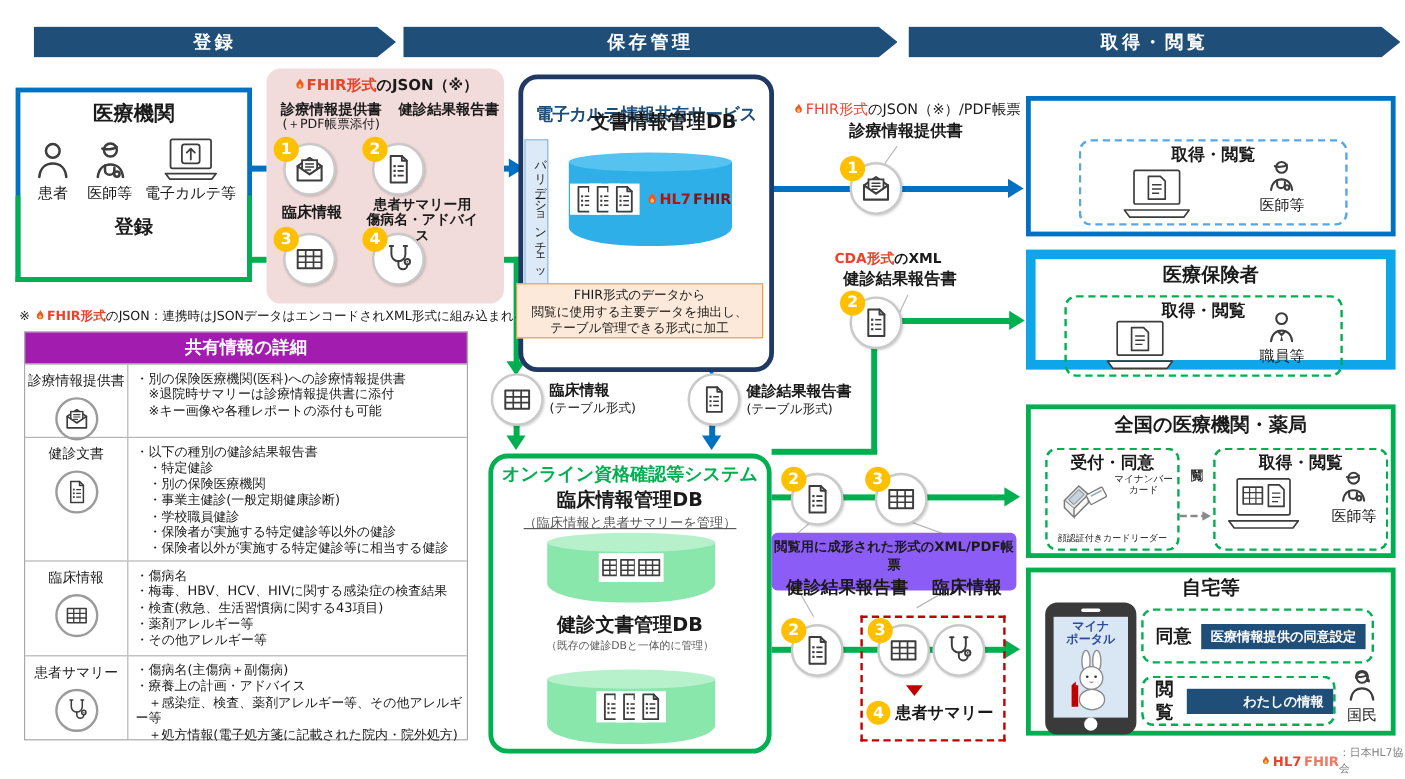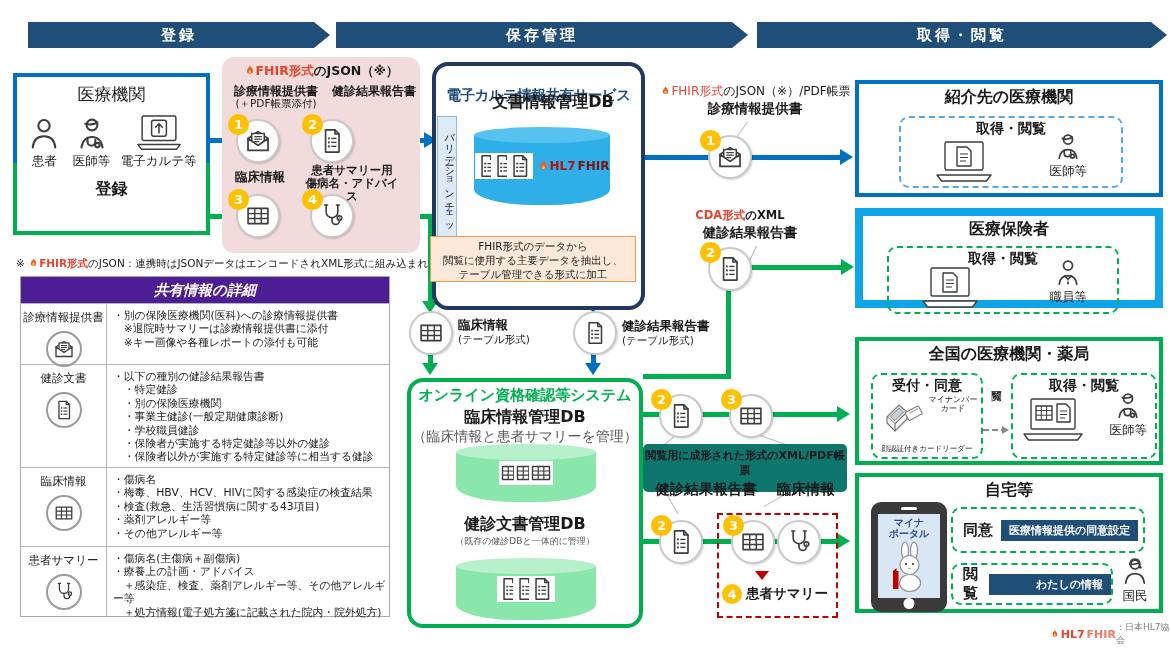--- a/index.html
+++ b/index.html
@@ -24,40 +24,40 @@
   .vtext{writing-mode:vertical-rl;}
   .cylb,.cylt{position:absolute;left:0;right:0;}
   .cyl{position:absolute;}
   .cyl .cylb{top:8px;bottom:0;border-radius:0 0 60px 60px / 0 0 16px 16px;}
   .cyl .cylt{top:0;height:16px;border-radius:50%;}
   .cyl .content{position:absolute;z-index:2;left:0;right:0;top:0;bottom:0;display:flex;align-items:center;justify-content:center;}
   .mi-box{position:absolute;left:13px;top:73px;width:197px;height:162px;border:4px solid #0070c0;box-sizing:border-box;background:#fff;}
   .mi-green{position:absolute;left:-4px;right:-4px;bottom:-4px;height:72px;border:4px solid #00b050;border-top:none;box-sizing:border-box;pointer-events:none;}
   .pink{position:absolute;left:222px;top:57px;width:198px;height:196px;background:#f2dcdb;border-radius:12px;}
   .stable{position:absolute;left:20px;top:276px;width:370px;background:#fff;border:1px solid #a9a9a9;box-sizing:border-box;font-size:10.8px;}
-  .stable .hd{background:#4c1d95;color:#fff;font-weight:bold;font-size:14.5px;text-align:center;height:26px;line-height:26px;font-style:italic;}
+  .stable .hd{background:#a21caf;color:#fff;font-weight:bold;font-size:14.5px;text-align:center;height:26px;line-height:26px;}
   .srow{display:flex;border-top:1px solid #b5b5b5;box-sizing:border-box;}
   .scell-l{width:86px;border-right:1px solid #b5b5b5;flex:none;text-align:center;padding-top:6px;box-sizing:border-box;}
   .scell-l .lbl{font-size:11.5px;}
   .icircle{width:36px;height:36px;border:2px solid #9b9b9b;border-radius:50%;margin:6px auto 0;display:flex;align-items:center;justify-content:center;box-sizing:border-box;}
   .scell-r{flex:1;padding:5px 2px 4px 6px;line-height:13.4px;}
   .bigbox{position:absolute;box-sizing:border-box;background:#fff;}
   .ehr{left:432px;top:62px;width:213px;height:248px;border:4px solid #1f3864;border-radius:16px;}
   .osys{left:407px;top:378px;width:236px;height:250px;border:4px solid #00b050;border-radius:16px;}
   .dest{position:absolute;left:855px;width:308px;background:#fff;box-sizing:border-box;}
   .dest .title{font-weight:bold;font-size:16px;text-align:center;margin-top:3px;}
   .dash{position:absolute;border:2px dashed #00b050;border-radius:10px;box-sizing:border-box;}
   .dash.bl{border-color:#57a7e8;}
   .dash .hdg{font-weight:bold;font-size:14px;text-align:center;margin-top:2px;}
   .navy-badge{background:#1f4e79;color:#fff;font-size:11px;font-weight:bold;padding:3px 8px;white-space:nowrap;}
   .actor{display:flex;flex-direction:column;align-items:center;}
   .actor .alabel{font-size:12.5px;margin-top:1px;white-space:nowrap;}
   .notebox{position:absolute;left:430px;top:236px;width:206px;height:46px;background:#fce9d9;border:1px solid #ed9c52;
            box-sizing:border-box;text-align:center;font-size:10.5px;line-height:14px;padding-top:2px;}
-  .viewlbl{position:absolute;left:643px;top:444px;width:204px;height:48px;background:#0f766e;border-radius:5px;text-align:center;box-sizing:border-box;}
+  .viewlbl{position:absolute;left:643px;top:444px;width:204px;height:48px;background:#8b5cf6;border-radius:5px;text-align:center;box-sizing:border-box;}
   .reddash{position:absolute;left:717px;top:513px;width:121px;height:105px;border:2px dashed #c00000;box-sizing:border-box;}
   .phone{position:absolute;left:12px;top:25px;width:76px;height:110px;background:#3a3a3a;border-radius:10px;}
   .phone .spk{position:absolute;top:5px;left:50%;transform:translateX(-50%);width:16px;height:3px;background:#fff;border-radius:2px;}
   .phone .scr{position:absolute;left:7px;top:12px;width:62px;height:84px;background:#d9e6f3;text-align:center;}
   .phone .home{position:absolute;bottom:3px;left:50%;transform:translateX(-50%);width:11px;height:11px;border-radius:50%;background:#fff;}
   .redtri{position:absolute;width:0;height:0;border-left:7px solid transparent;border-right:7px solid transparent;border-top:9px solid #c00000;}
   .darr{position:absolute;border-top:2px dashed #8a8a8a;}
   .darr:after{content:"";position:absolute;right:-2px;top:-5px;border-top:4px solid transparent;border-bottom:4px solid transparent;border-left:7px solid #8a8a8a;}
 </style>
 </head>
@@ -105,21 +105,21 @@
   <div class="callout" style="left:352px;top:193px;width:10px;transform:rotate(115deg);"></div>
   <div class="callout" style="left:748px;top:122px;width:18px;transform:rotate(125deg);"></div>
   <div class="callout" style="left:757px;top:246px;width:16px;transform:rotate(115deg);"></div>
   <div class="callout" style="left:662px;top:446px;width:16px;transform:rotate(-40deg);"></div>
   <div class="callout" style="left:788px;top:446px;width:30px;transform:rotate(200deg);"></div>
   <div class="callout" style="left:666px;top:492px;width:25px;transform:rotate(60deg);"></div>
   <div class="callout" style="left:790px;top:492px;width:30px;transform:rotate(150deg);"></div>
 
   <div class="mi-box">
     <div class="mi-green"></div>
-    <div style="text-align:center;font-weight:normal;font-size:17px;margin-top:6px;">医療機関</div>
+    <div style="text-align:center;font-weight:bold;font-size:17px;margin-top:6px;">医療機関</div>
     <div style="display:flex;justify-content:space-around;align-items:flex-end;margin-top:8px;padding:0 4px;">
       <div class="actor">
         <span class="ic" style="width:36px;height:36px;">
             <svg viewBox="0 0 24 24">
               <circle cx="12" cy="6.5" r="3.8" fill="#fff" stroke="#3d3d3d" stroke-width="1.4"></circle>
               <path d="M4.5 21c.5-5 3.5-7.5 7.5-7.5s7 2.5 7.5 7.5" fill="none" stroke="#3d3d3d" stroke-width="1.4" stroke-linecap="round" stroke-linejoin="round"></path>
             </svg>
           </span>
         <span class="alabel">患者</span>
       </div>
@@ -399,21 +399,21 @@
           <path d="M11.4 16.6h4.4" stroke="#3d3d3d" stroke-width="1.2"></path>
         </svg>
       </span>
   </div>
   <div class="abs" style="left:622px;top:318px;font-size:12.5px;font-weight:bold;">健診結果報告書</div>
   <div class="abs" style="left:622px;top:334px;font-size:10.5px;">(テーブル形式)</div>
 
   <div class="bigbox osys">
     <div style="text-align:center;color:#00b050;font-weight:bold;font-size:15px;margin-top:4px;">オンライン資格確認等システム</div>
     <div style="text-align:center;font-weight:bold;font-size:16px;margin-top:2px;">臨床情報管理DB</div>
-    <div style="text-align:center;font-size:14px;color:#595959;">（臨床情報と患者サマリーを管理）</div>
+    <div style="text-align:center;font-size:11px;color:#595959;text-decoration:underline;">（臨床情報と患者サマリーを管理）</div>
     <div class="cyl" style="left:45px;top:62px;width:140px;height:58px;">
       <div class="cylb" style="background:#8ae7ac;"></div>
       <div class="cylt" style="background:#b6f1cc;"></div>
       <div class="content">
         <span class="ic" style="width:24px;height:24px;margin-right:-9px;background:#fff;">
             <svg viewBox="0 0 24 24">
               <rect x="3.5" y="5.5" width="17" height="13" fill="#fff" stroke="#3d3d3d" stroke-width="1.4" stroke-linecap="round" stroke-linejoin="round"></rect>
               <path d="M3.5 10h17M3.5 14.2h17M9.2 5.5v13M14.8 5.5v13" stroke="#3d3d3d" stroke-width="1.2"></path>
             </svg>
           </span>
@@ -586,21 +586,20 @@
         </svg>
       </span>
   </div>
   <div class="redtri" style="left:755px;top:571px;"></div>
   <div class="abs" style="left:722px;top:584px;display:flex;align-items:center;">
     <span style="width:20px;height:20px;border-radius:50%;background:#ffc000;color:#fff;font-weight:bold;font-size:13px;display:flex;align-items:center;justify-content:center;">4</span>
     <span style="font-weight:bold;font-size:13.5px;margin-left:4px;">患者サマリー</span>
   </div>
 
   <div class="dest" style="top:80px;height:117px;border:4px solid #0070c0;">
-    <div class="title">紹介先の医療機関</div>
     <div class="dash bl" style="left:40px;top:32px;width:224px;height:72px;">
       <div class="hdg">取得・閲覧</div>
       <span class="ic" style="position:absolute;left:32px;top:22px;width:62px;height:44px;">
           <svg viewBox="0 0 62 44">
             <rect x="12" y="2" width="38" height="28" rx="1.5" fill="#fff" stroke="#3d3d3d" stroke-width="1.4" stroke-linecap="round" stroke-linejoin="round"></rect>
             <path d="M24 7h10l4 4v15H24z" fill="#fff" stroke="#3d3d3d" stroke-width="1.4" stroke-linecap="round" stroke-linejoin="round"></path>
             <path d="M27 14h8M27 17.5h8M27 21h6" stroke="#3d3d3d" stroke-width="1.2"></path>
             <path d="M4 35h54l-4.5 6H8.5z" fill="#fff" stroke="#3d3d3d" stroke-width="1.4" stroke-linecap="round" stroke-linejoin="round"></path>
           </svg>
         </span>

